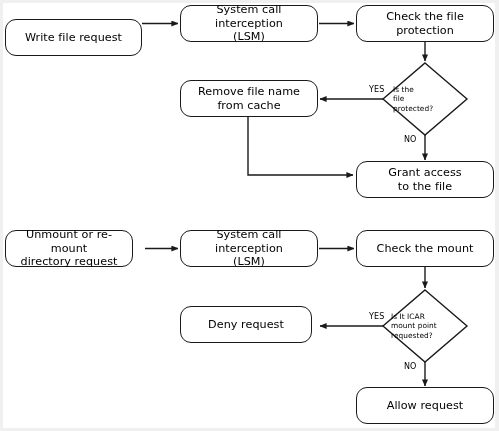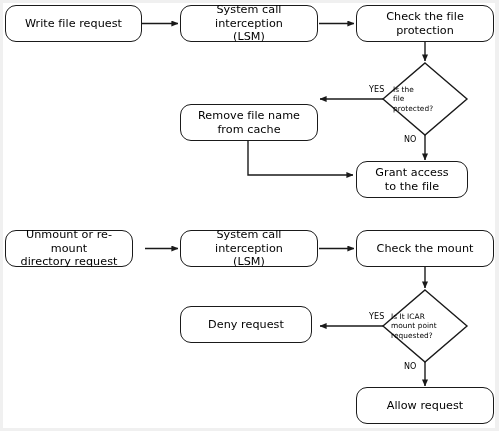--- a/index.html
+++ b/index.html
@@ -104,46 +104,46 @@
 
     <line x1="425" y1="267" x2="425" y2="288" stroke="#1a1a1a" stroke-width="1.4" marker-end="url(#arrowhead)"></line>
 
     <polygon points="425,290 467,326 425,362 383,326" fill="#ffffff" stroke="#1a1a1a" stroke-width="1.4"></polygon>
 
     <line x1="383" y1="326" x2="320" y2="326" stroke="#1a1a1a" stroke-width="1.4" marker-end="url(#arrowhead)"></line>
 
     <line x1="425" y1="362" x2="425" y2="386" stroke="#1a1a1a" stroke-width="1.4" marker-end="url(#arrowhead)"></line>
   </svg>
 
-  <div class="node-box" style="left:5px; top:5px; width:137px; height:37px;">
+  <div class="node-box" style="left:5px; top:19px; width:137px; height:37px;">
     <span>Write file request</span>
   </div>
 
   <div class="node-box" style="left:180px; top:5px; width:138px; height:37px;">
     <span>
       <span>System call interception</span>
       <span>(LSM)</span>
     </span>
   </div>
 
   <div class="node-box" style="left:356px; top:5px; width:138px; height:37px;">
     <span>
       <span>Check the file</span>
       <span>protection</span>
     </span>
   </div>
 
-  <div class="node-box" style="left:180px; top:80px; width:138px; height:37px;margin-top:24px;">
+  <div class="node-box" style="left:180px; top:80px; width:138px; height:37px;">
     <span>
       <span>Remove file name</span>
       <span>from cache</span>
     </span>
   </div>
 
-  <div class="node-box" style="left:356px; top:161px; width:112px; height:37px;">
+  <div class="node-box" style="left:356px; top:161px; width:138px; height:37px;">
     <span>
       <span>Grant access</span>
       <span>to the file</span>
     </span>
   </div>
 
   <div class="diamond-label" style="left:393px; top:85px; width:64px;">
     <div>Is the</div>
     <div>file</div>
     <div>protected?</div>

